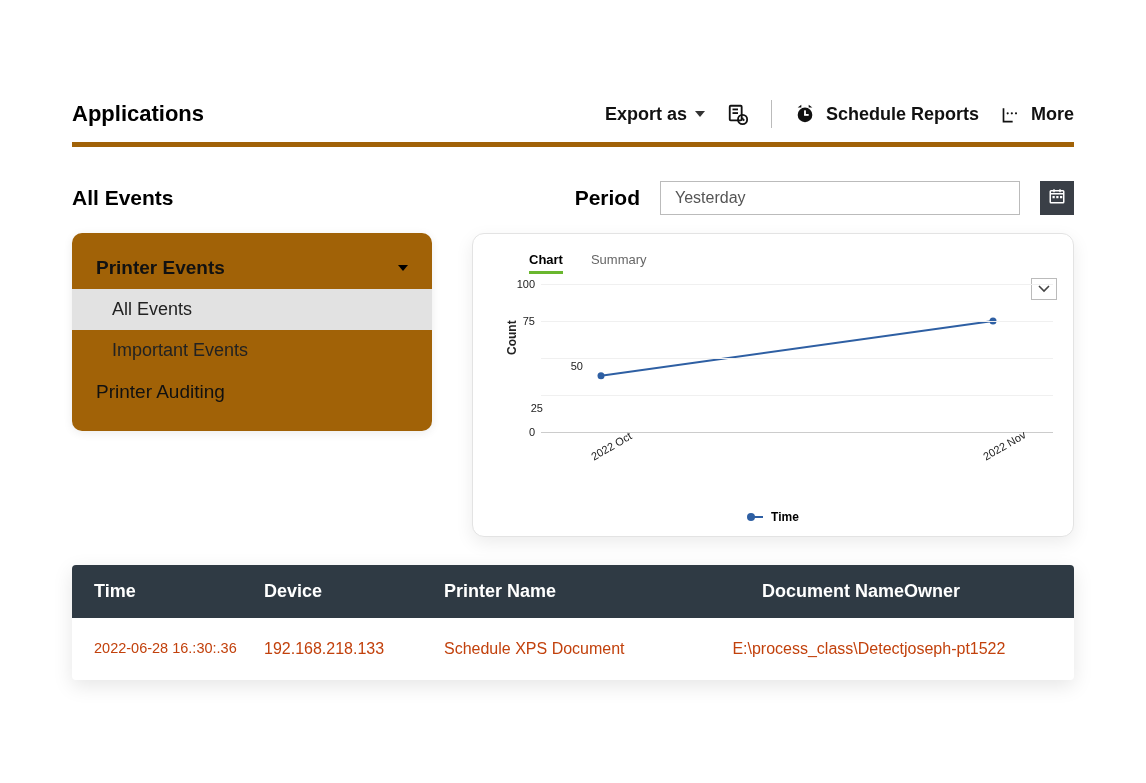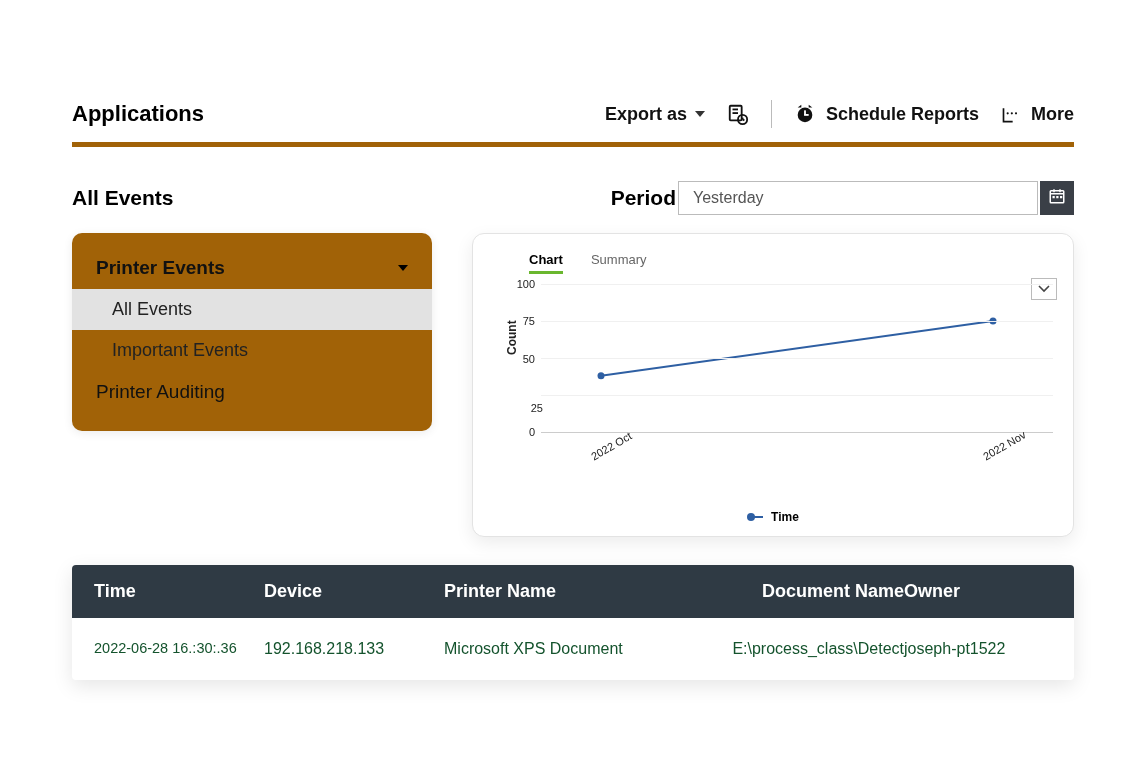--- a/index.html
+++ b/index.html
@@ -62,21 +62,21 @@
   .subheader {
     display:flex;
     align-items:center;
     justify-content:space-between;
     margin-top: 34px;
   }
   .all-events-title {
     font-size: 21px; font-weight:700; color:#000;
   }
   .period-wrap {
-    display:flex; align-items:center; gap:2px;
+    display:flex; align-items:center; gap:20px;
   }
   .period-label { font-size: 21px; font-weight:700; color:#000; }
   .period-select {
     width: 360px; height: 34px;
     border:1px solid #bbb;
     display:flex; align-items:center;
     padding: 0 14px;
     color:#555; font-size:16px;
     background:#fff;
   }
@@ -191,21 +191,21 @@
   .thead {
     background:#2f3a44;
     color:#fff;
     display:flex;
     padding: 16px 22px;
     font-size:18px; font-weight:700;
   }
   .trow {
     display:flex;
     padding: 22px 22px;
-    font-size:16px; color:#14532d;
+    font-size:16px; color:#c2410c;
   }
   .c-time { width:170px; }
   .c-device { width:180px; }
   .c-printer { width:230px; }
   .c-doc { width:230px;text-align:right; }
   .c-owner { flex:1; }
   .trow .c-time { font-size:14.5px; }
   .trow .c-device { font-weight:400; }
 
 </style>
@@ -319,21 +319,21 @@
           <svg class="chart-svg" id="chart-svg" preserveAspectRatio="none" viewBox="0 0 512 190">
               <path d="M60 95.75999999999999 L452 41 " stroke="#2e5fa3" stroke-width="2" fill="none"></path>
               <circle cx="60" cy="95.75999999999999" r="3.5" fill="#2e5fa3"></circle>
               <circle cx="452" cy="41" r="3.5" fill="#2e5fa3"></circle>
             </svg>
         <div class="gridline" style="top: 152px;"></div>
             <div class="ytick" style="top: 152px;">0</div>
             <div class="gridline" style="top: 115px;"></div>
             <div class="ytick" style="top: 128px; margin-left: 8px;">25</div>
             <div class="gridline" style="top: 78px;"></div>
-            <div class="ytick" style="top: 79px;">50</div>
+            <div class="ytick" style="top: 86px; margin-left: 48px;">50</div>
             <div class="gridline" style="top: 41px;"></div>
             <div class="ytick" style="top: 41px;">75</div>
             <div class="gridline" style="top: 4px;"></div>
             <div class="ytick" style="top: 4px;">100</div>
             <div class="gridline" style="top: 152px; background: rgb(204, 204, 204); height: 1px;"></div>
             <div class="xtick" style="left: 48px; top: 172px;">2022 Oct</div>
             <div class="xtick" style="left: 440px; top: 172px;">2022 Nov</div>
           </div>
       </div>
 
@@ -349,19 +349,19 @@
     <div class="thead">
       <div class="c-time">Time</div>
       <div class="c-device">Device</div>
       <div class="c-printer">Printer Name</div>
       <div class="c-doc">Document Name</div>
       <div class="c-owner">Owner</div>
     </div>
     <div class="trow">
       <div class="c-time">2022-06-28 16.:30:.36</div>
       <div class="c-device">192.168.218.133</div>
-      <div class="c-printer">Microsoft XPS Document</div>
+      <div class="c-printer">Schedule XPS Document</div>
       <div class="c-doc">E:\process_class\Detect</div>
       <div class="c-owner">joseph-pt1522</div>
     </div>
   </div>
 
 </div>
 
 </body></html>

